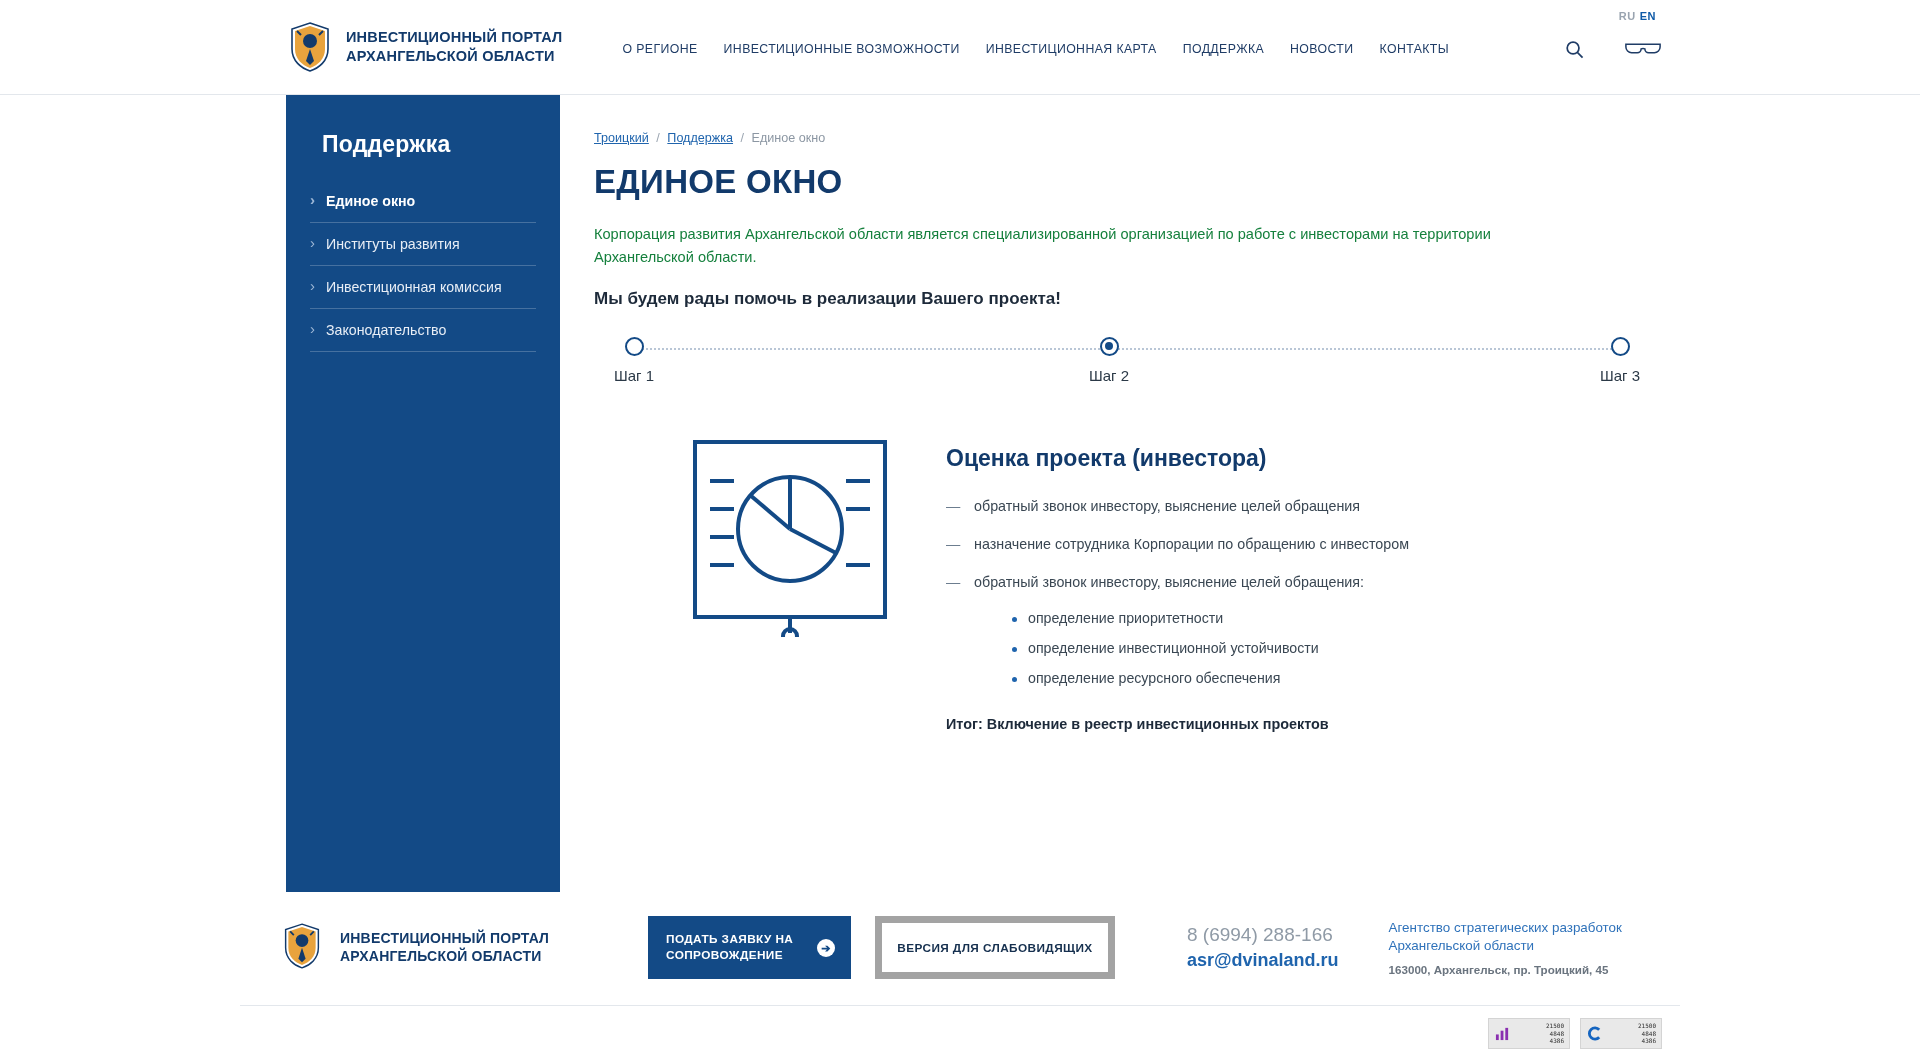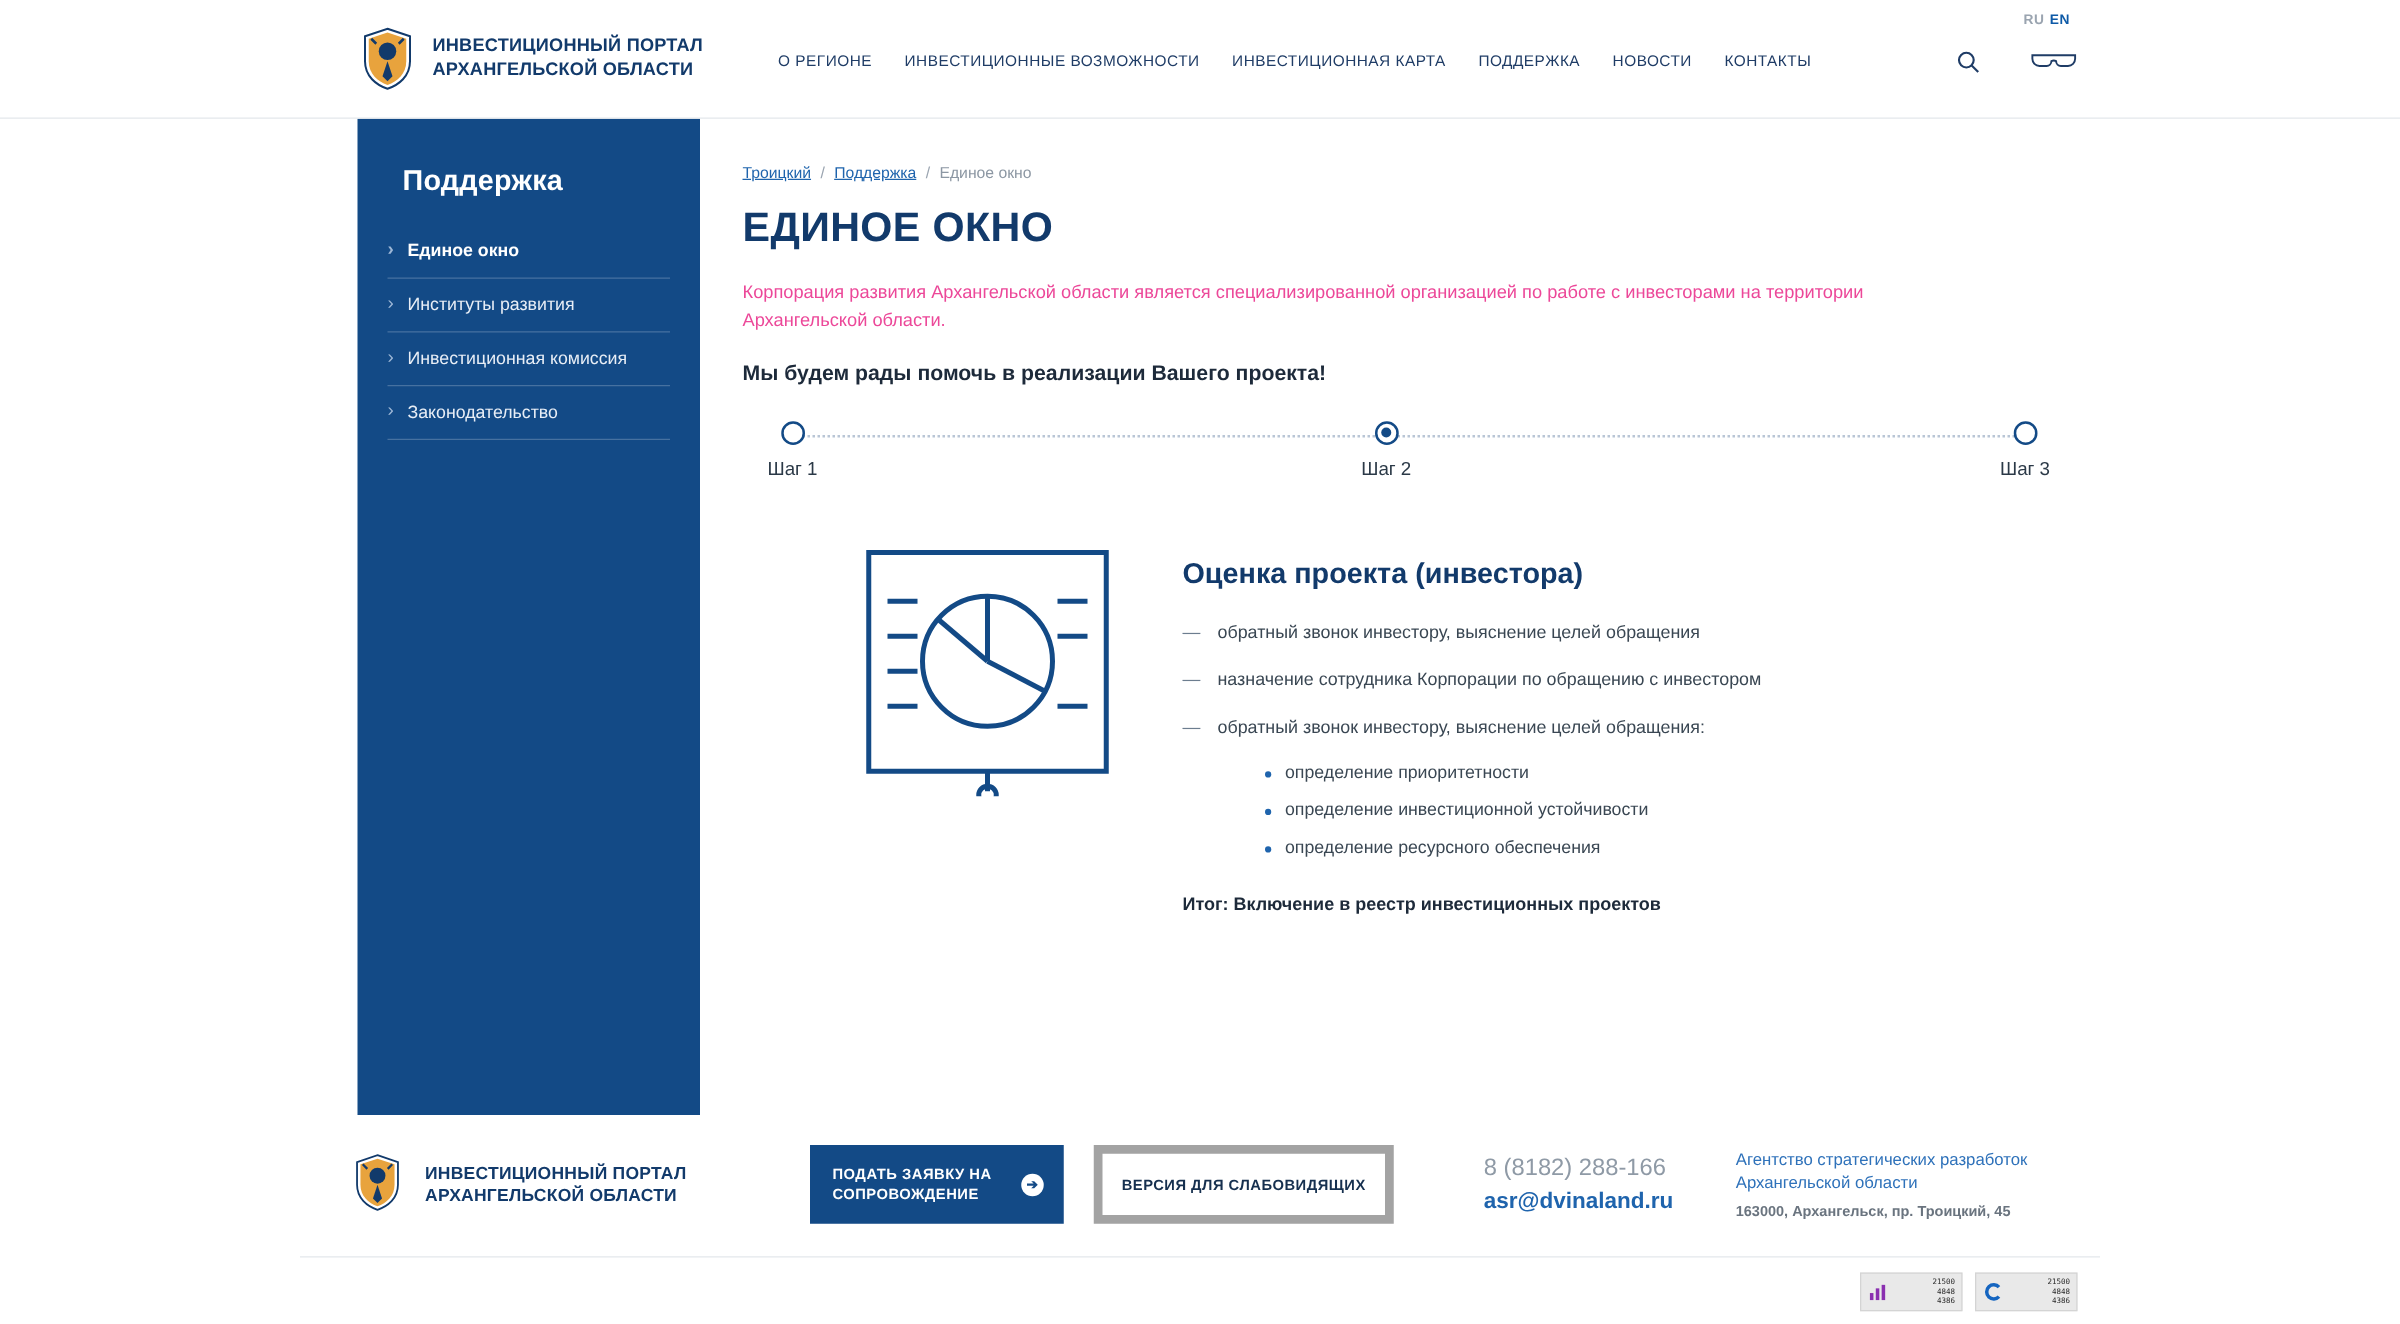--- a/index.html
+++ b/index.html
@@ -149,21 +149,21 @@
   h1.page-title {
     font-size: 33px;
     color: #123a6b;
     margin: 0 0 22px 0;
     letter-spacing: .3px;
     font-weight: bold;
   }
   .lead {
     font-size: 14.6px;
     line-height: 1.56;
-    color: #ec4899;
+    color: #15803d;
     max-width: 965px;
     margin-bottom: 20px;
   }
   .lead-bold {
     font-size: 17px;
     font-weight: bold;
     color: #1d2a3a;
     margin-bottom: 28px;
   }
 
@@ -552,21 +552,21 @@
     </div>
 
     <button class="btn-primary">
       <span>ПОДАТЬ ЗАЯВКУ НА СОПРОВОЖДЕНИЕ</span>
       <span class="arrow">➔</span>
     </button>
 
     <button class="btn-outline">ВЕРСИЯ ДЛЯ СЛАБОВИДЯЩИХ</button>
 
     <div class="contacts">
-      <div class="phone">8 (8182) 288-166</div>
+      <div class="phone">8 (6994) 288-166</div>
       <div class="mail">asr@dvinaland.ru</div>
     </div>
 
     <div class="agency">
       <div class="a1">Агентство стратегических разработок Архангельской области</div>
       <div class="a2">163000, Архангельск, пр. Троицкий, 45</div>
     </div>
   </div>
 
   <div class="counters">

